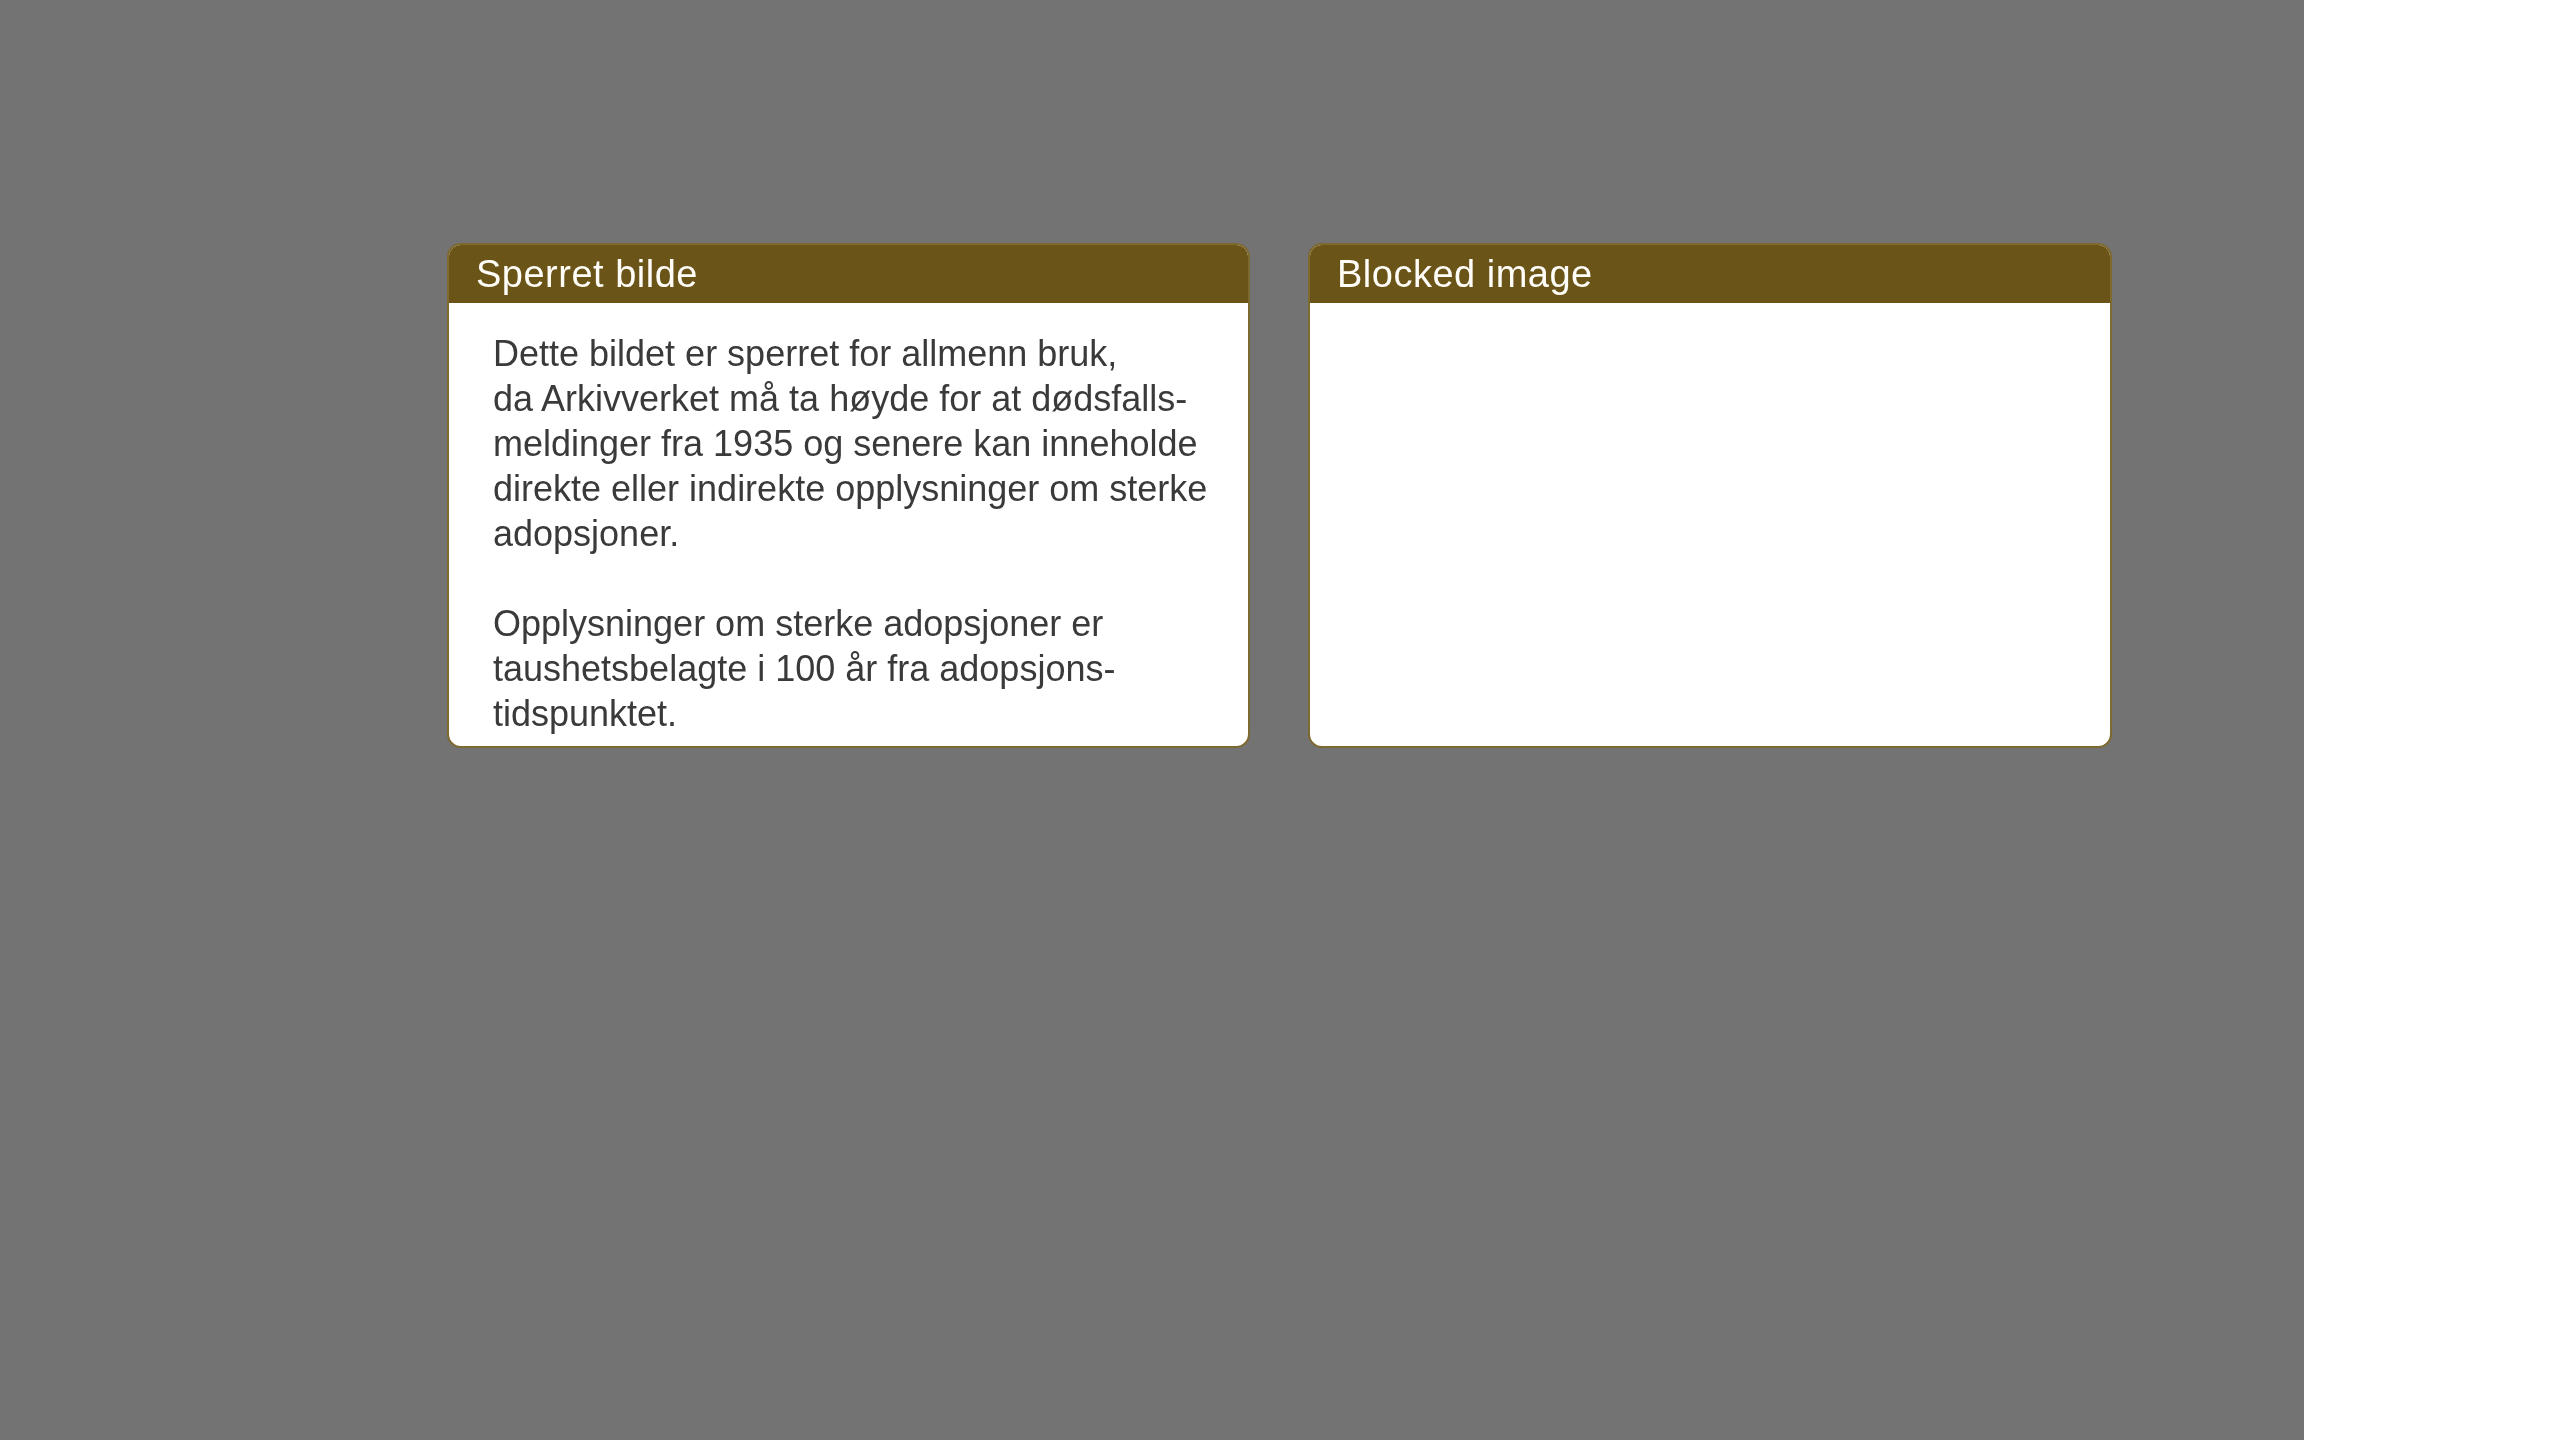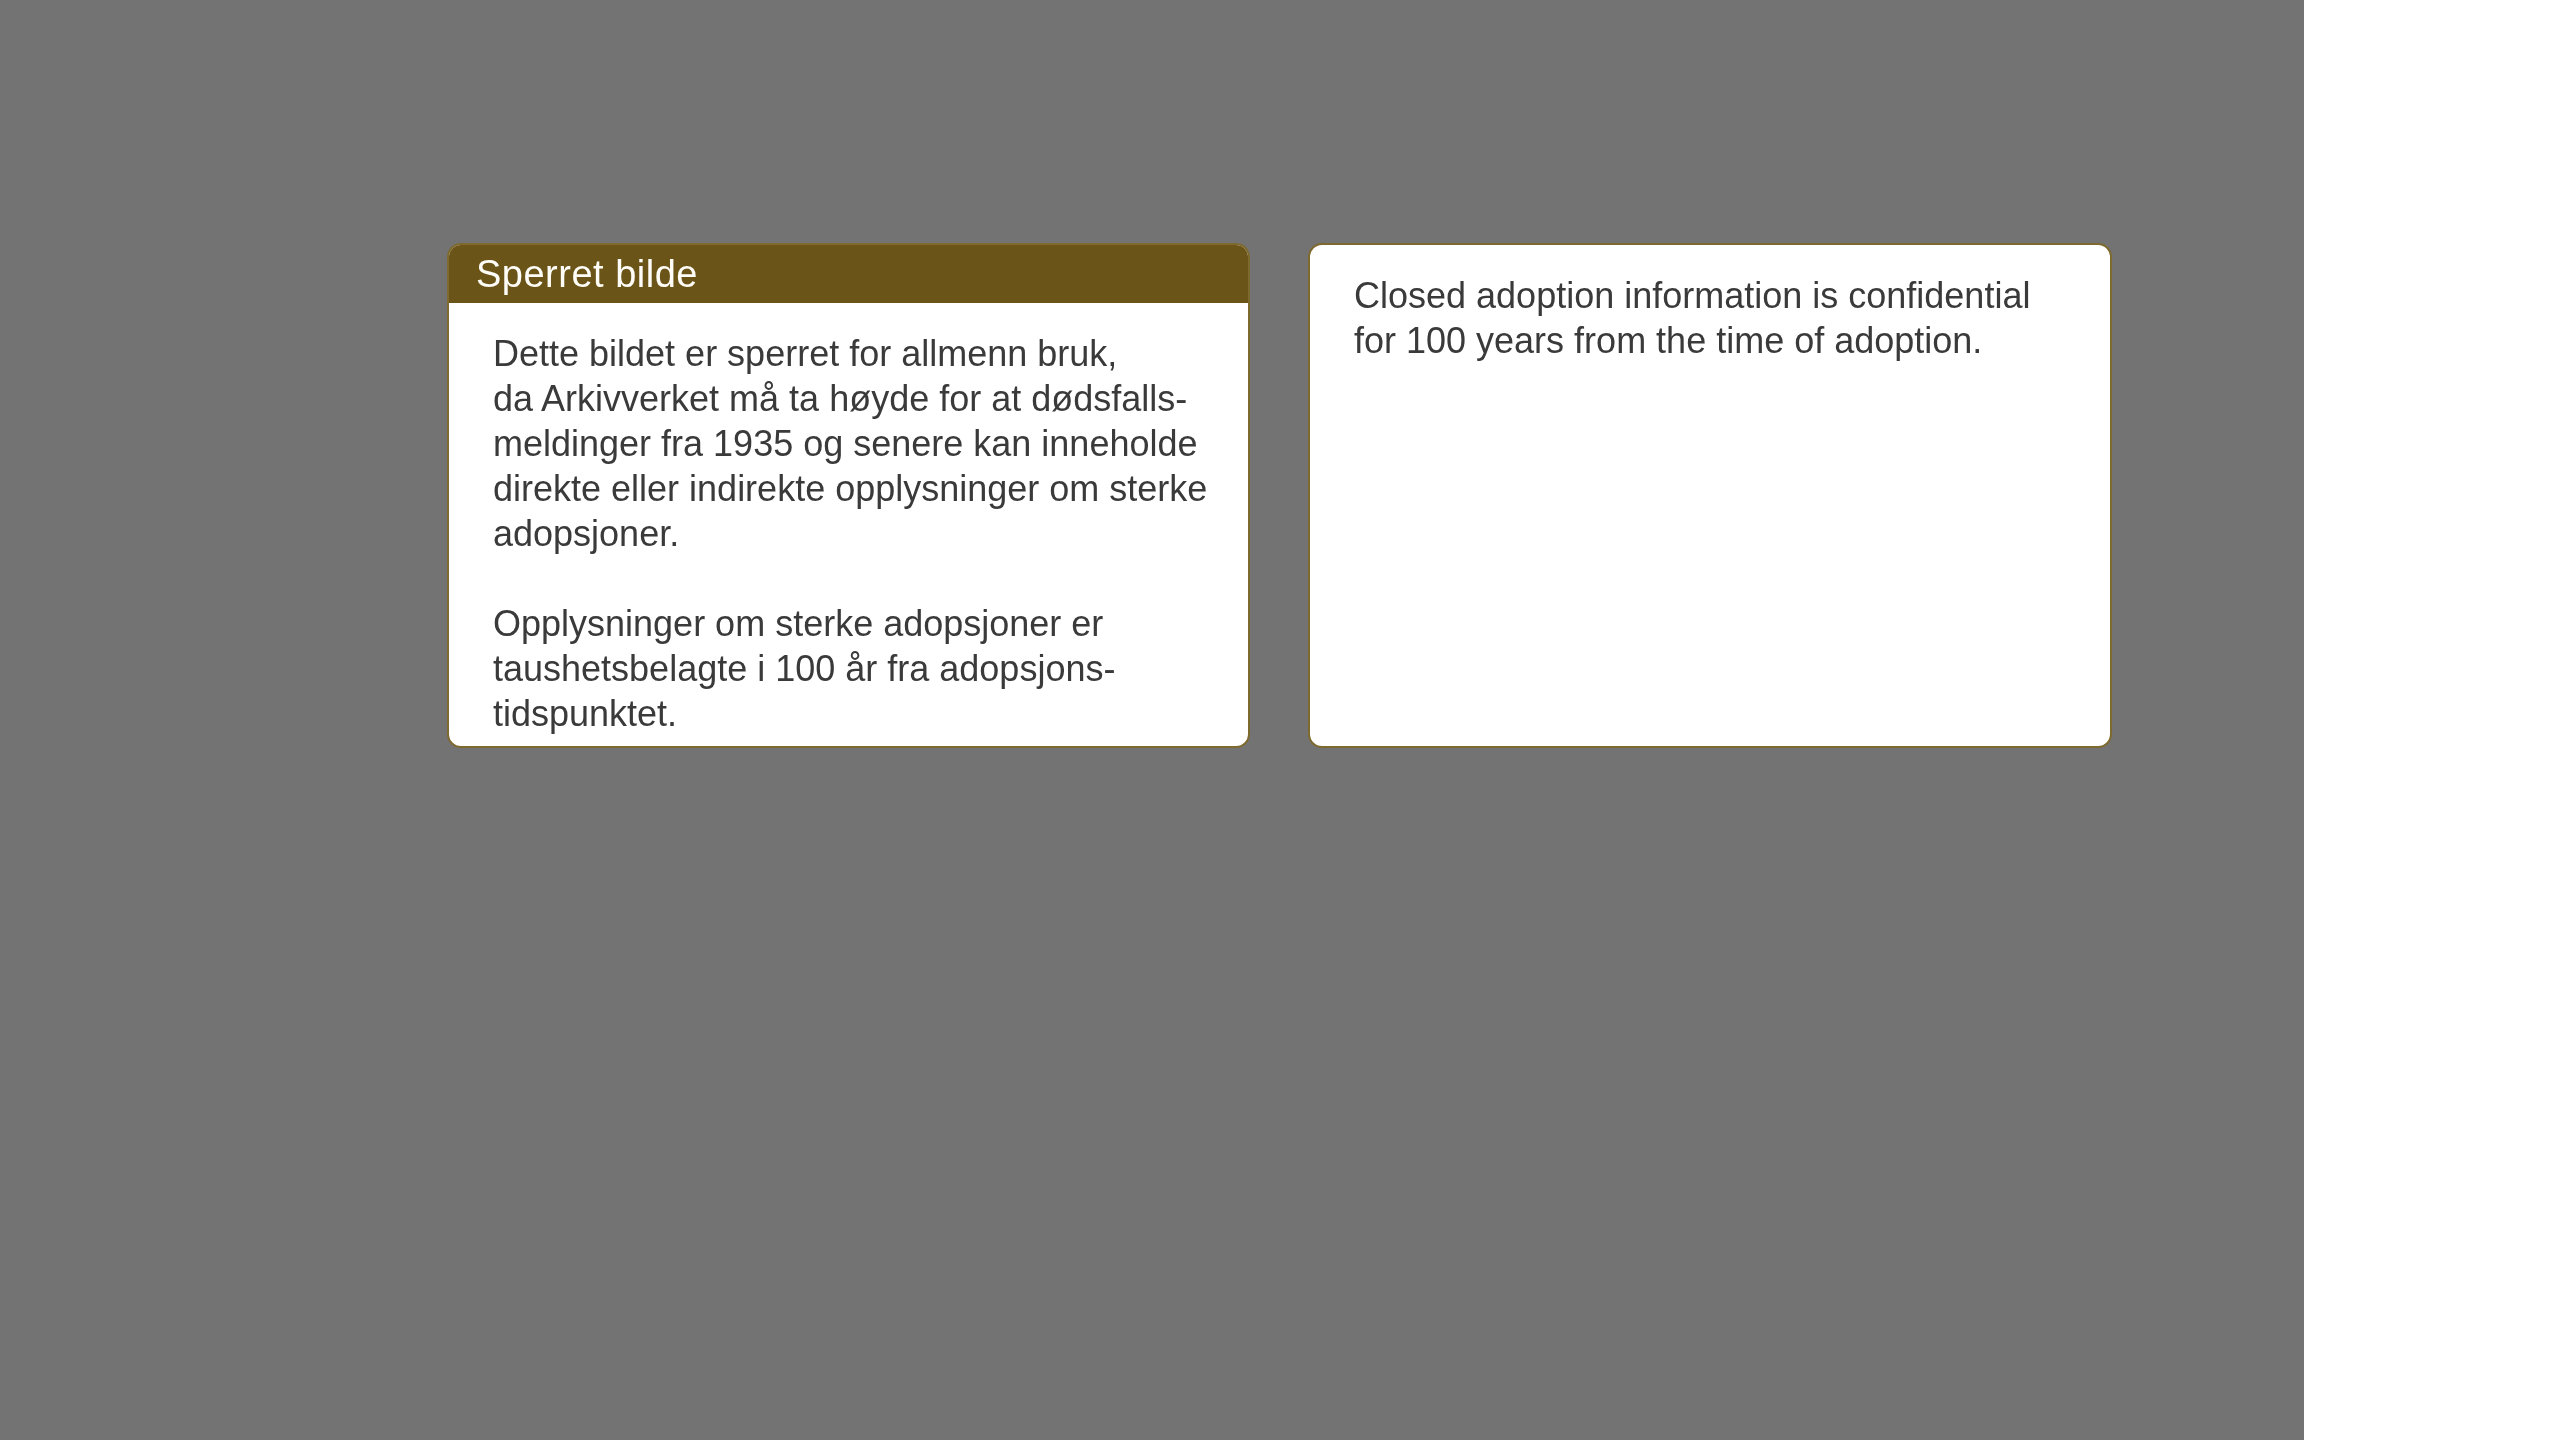--- a/index.html
+++ b/index.html
@@ -72,19 +72,20 @@
 meldinger fra 1935 og senere kan inneholde
 direkte eller indirekte opplysninger om sterke
 adopsjoner.</p>
       <p class="notice-paragraph">Opplysninger om sterke adopsjoner er
 taushetsbelagte i 100 år fra adopsjons-
 tidspunktet.</p>
     </div>
   </div>
 
   <div class="notice-card card-right">
+    <div class="card-header">
+      <span class="card-title">Blocked image</span>
+    </div>
     <div class="card-body">
-      <p class="notice-paragraph">Closed adoption information is confidential
-for 100 years from the time of adoption.</p>
     </div>
   </div>
 
 </div>
 
 </body></html>

